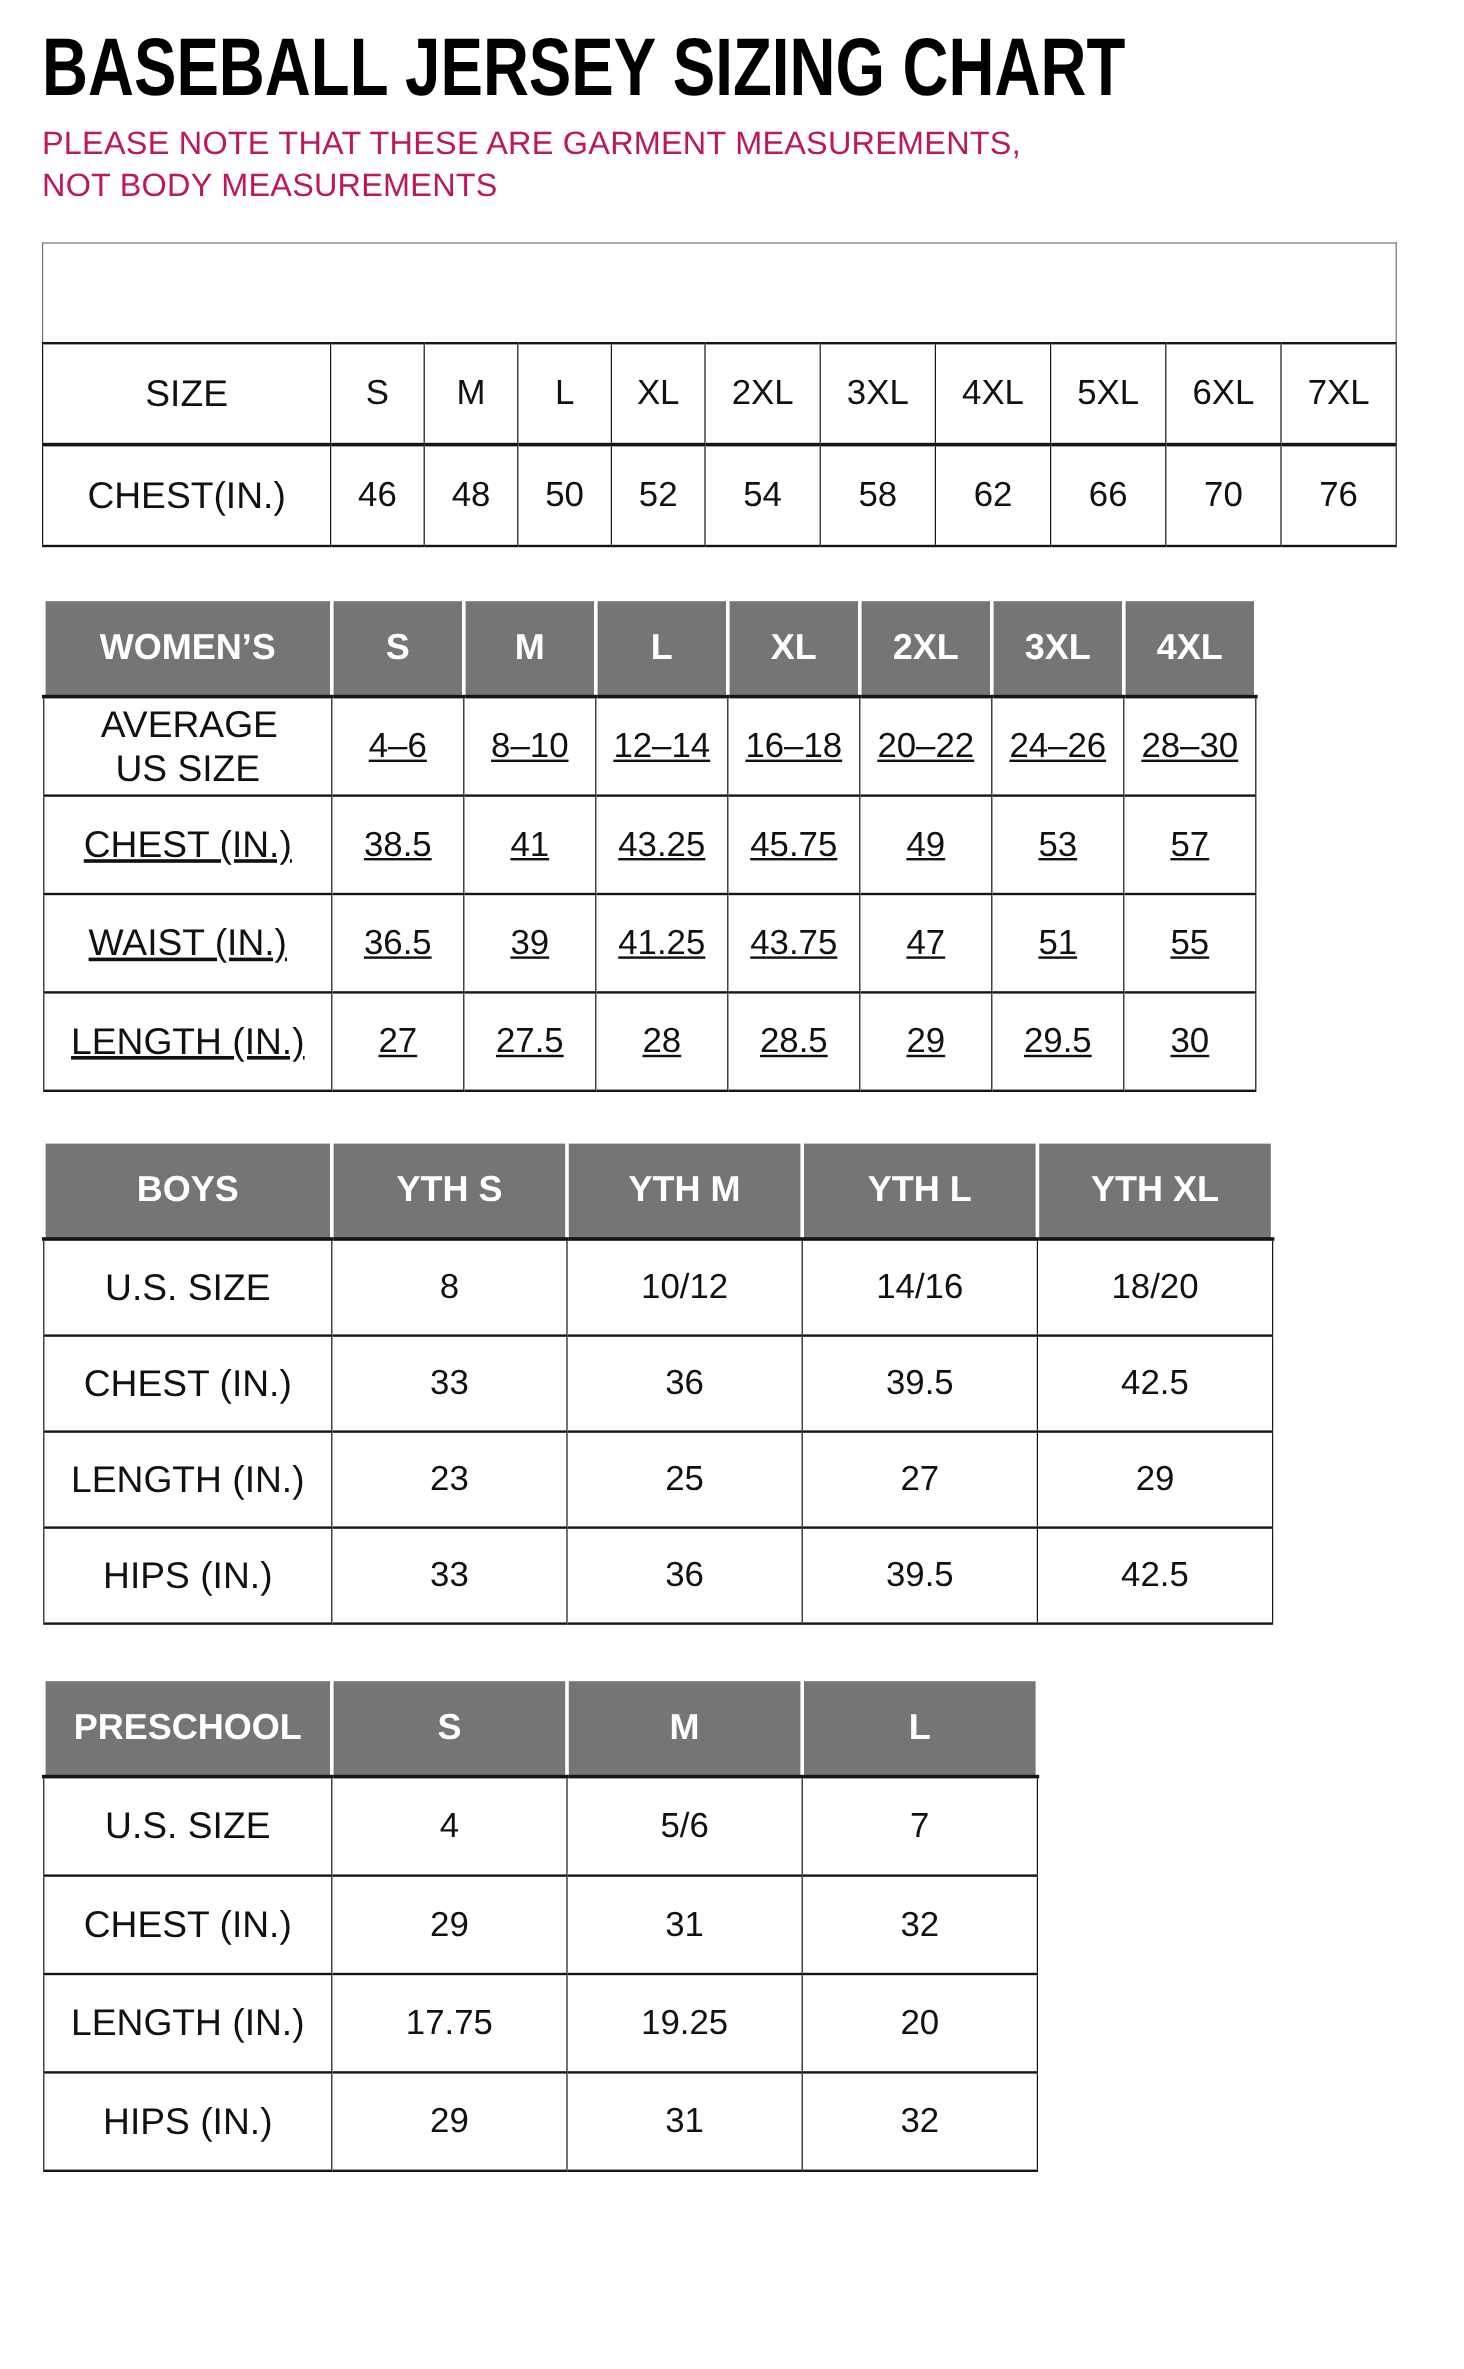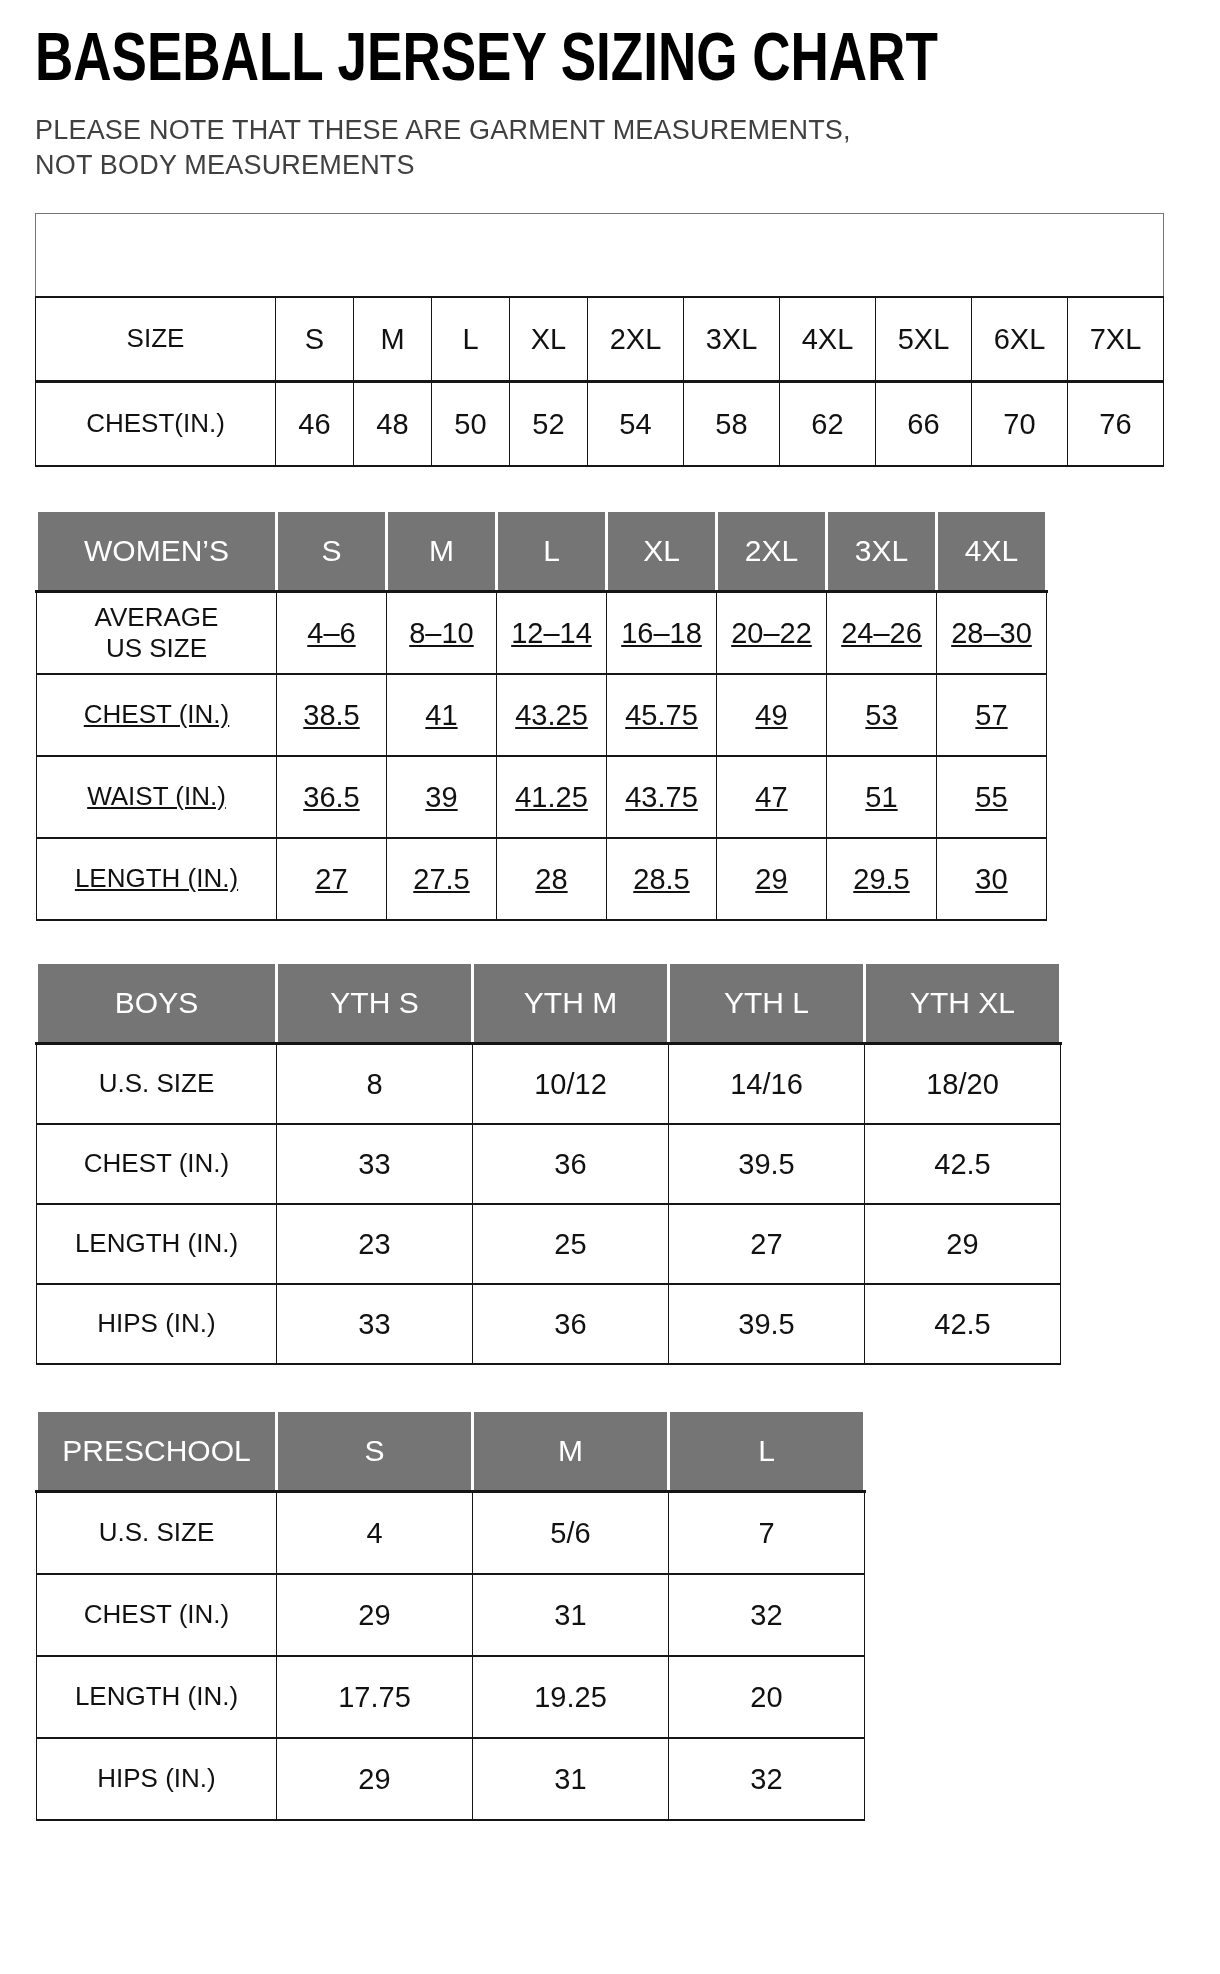--- a/index.html
+++ b/index.html
@@ -8,33 +8,33 @@
     padding:22px 0 20px 35px;
     font-family:"Liberation Sans","DejaVu Sans",sans-serif;
     color:#111;
   }
   .title{
     display:inline-block;white-space:nowrap;
     font-size:68px;font-weight:bold;line-height:1;letter-spacing:0;
     transform:scaleX(0.78);transform-origin:left center;color:#000;
   }
   .note{
-    margin-top:23px;max-width:880px;
+    margin-top:12px;max-width:880px;
     font-size:27px;line-height:1.3;letter-spacing:0.2px;
-    color:#404040;
+    color:#be185d;
   }
   table.size-table{border-collapse:collapse;table-layout:fixed;}
   table.size-table td{
     border:2px solid #161616;border-left-width:1px;border-right-width:1px;
     text-align:center;vertical-align:middle;
     font-size:29px;padding:0;background:#fff;
   }
-  table.size-table td.lbl{font-size:26px;padding:0 12px;line-height:1.15;}
+  table.size-table td.lbl{font-size:31px;padding:0 12px;line-height:1.15;}
   table.size-table th{
-    background:#757575;color:#ffffff;font-weight:400;font-size:30px;
+    background:#757575;color:#ffffff;font-weight:700;font-size:30px;
     border:3px solid #ffffff;border-bottom:3px solid #141414;
     height:78px;padding:0;vertical-align:middle;
   }
   td.banner{
     background:#757575;color:#ffffff;font-size:33px;letter-spacing:1px;
     border:1px solid #757575 !important;border-bottom:1px solid #161616 !important;
     height:86px;text-align:center;
   }
   .narrow{display:inline-block;max-width:145px;line-height:1.2;}
   .t-mens{margin-top:30px;}

